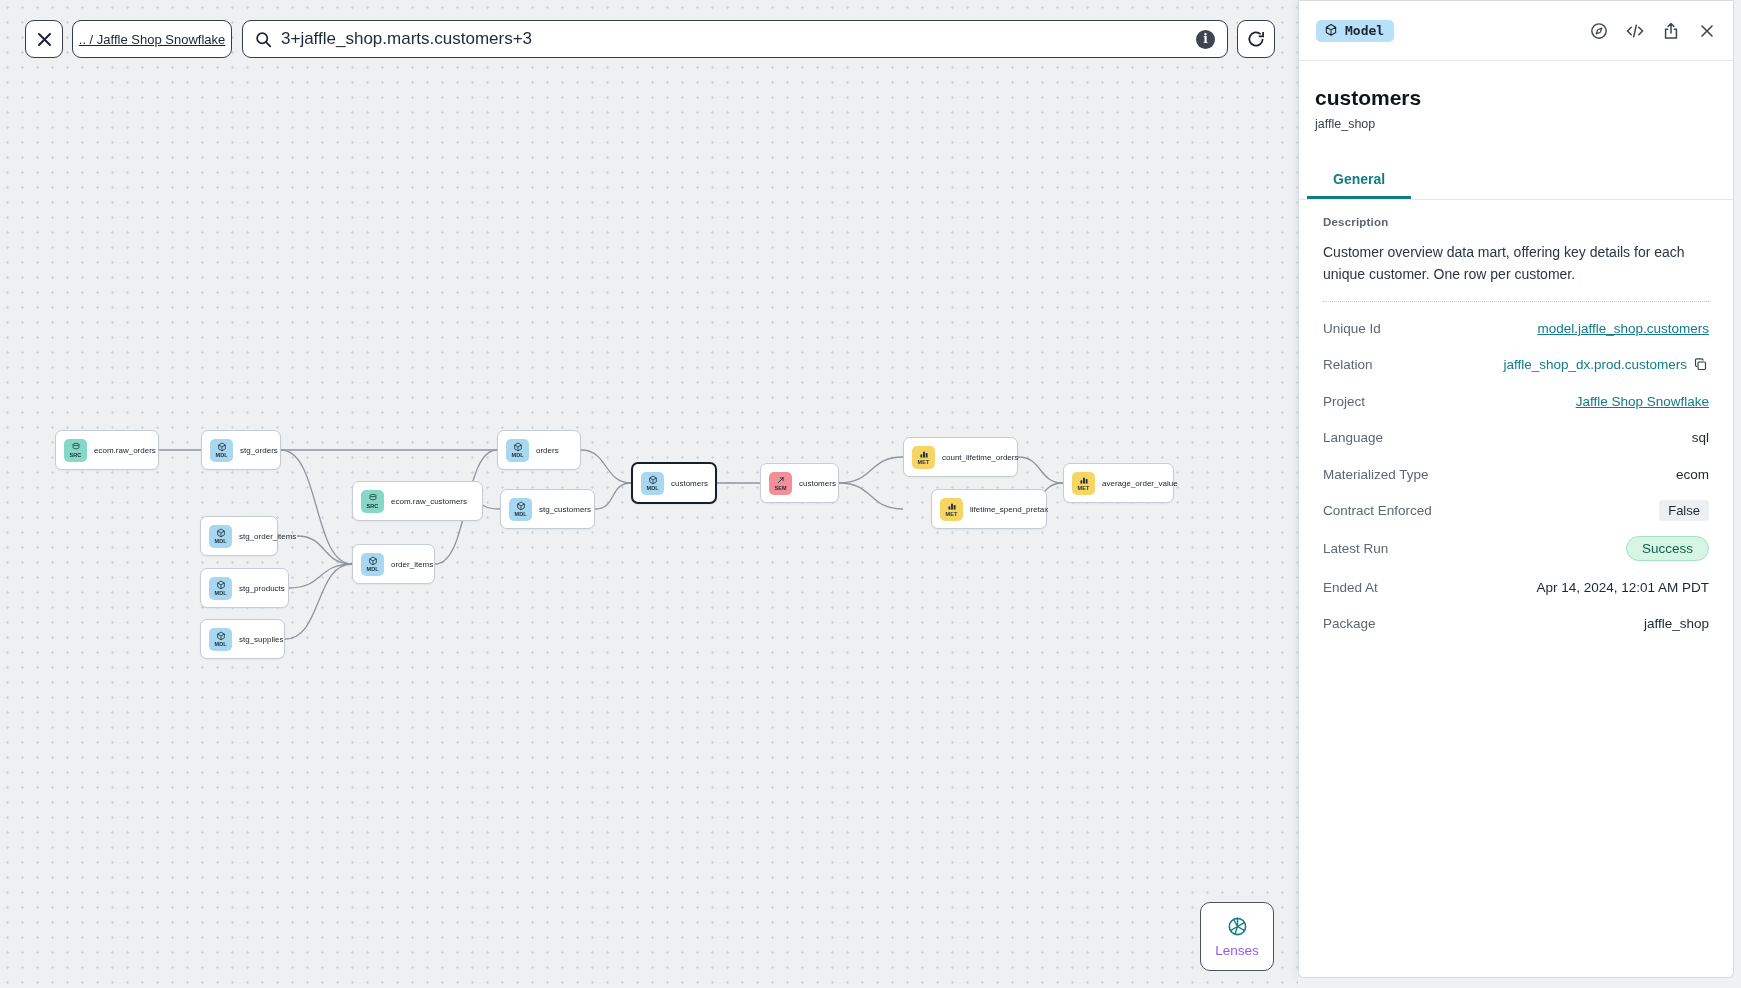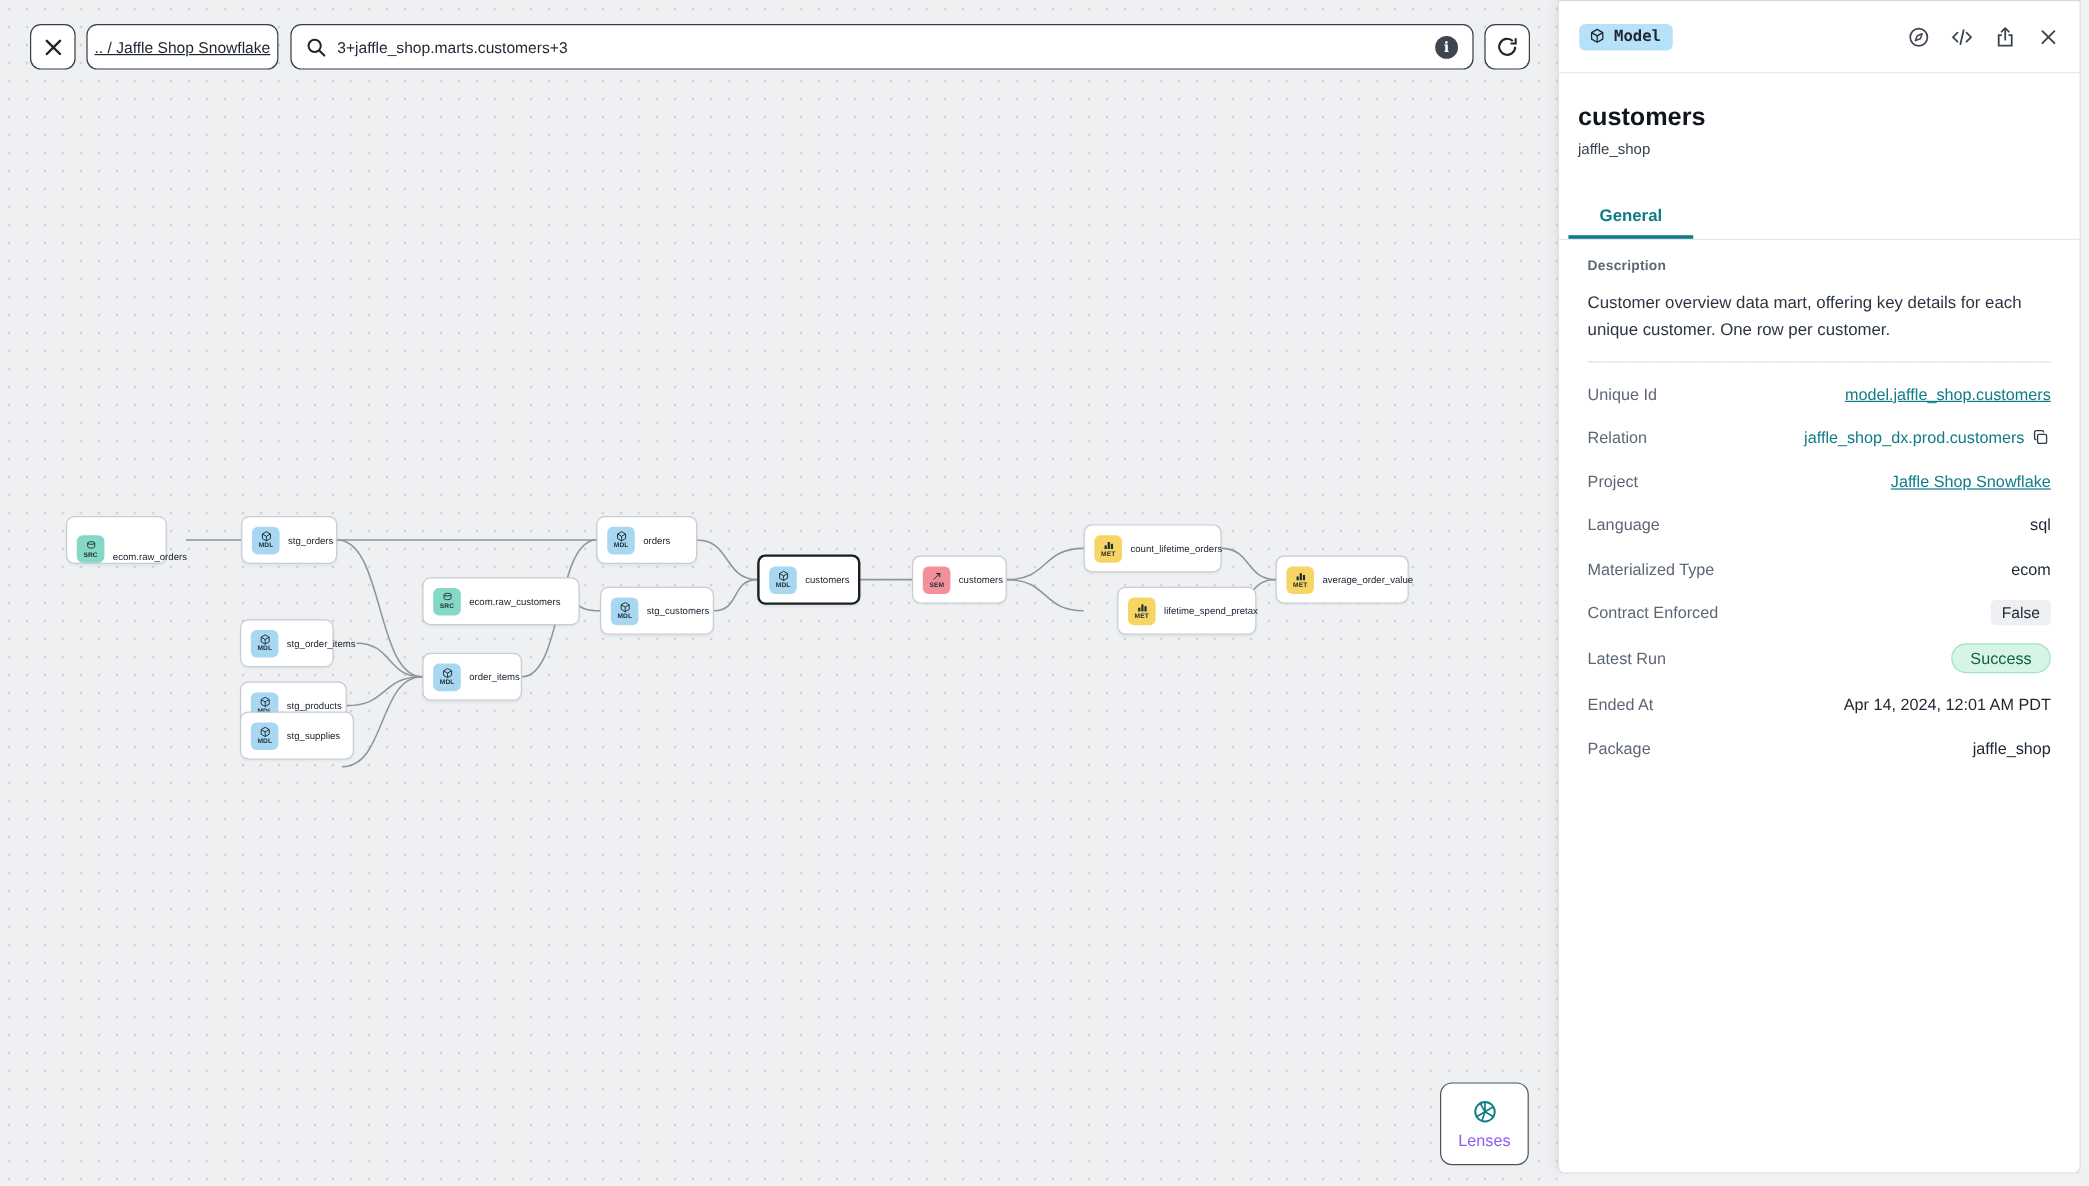--- a/index.html
+++ b/index.html
@@ -38,21 +38,21 @@
     display:flex; align-items:center; justify-content:center; cursor:pointer;text-decoration:underline;
   }
   .tb-close { left:25px; width:38px; }
   .tb-breadcrumb { left:72px; width:160px; font-size:13px; color:#1c2630; cursor:pointer; }
   .tb-search {
     position:absolute; top:20px; left:242px; width:986px; height:38px; background:#fff;
     border:1.6px solid #343d49; border-radius:9px;
     display:flex; align-items:center; padding:0 12px; gap:9px;
   }
   .tb-search input {
-    flex:1; border:none; outline:none; font-size:13px; color:#1f2937;
+    flex:1; border:none; outline:none; font-size:17px; color:#1f2937;
     font-family:"Liberation Sans",sans-serif; background:transparent;
   }
   .info-dot {
     width:19px; height:19px; border-radius:50%; background:#3d4550; color:#fff;
     font-family:"DejaVu Serif",serif; font-weight:700; font-size:12px;
     display:flex; align-items:center; justify-content:center; cursor:pointer; flex:0 0 auto;
   }
   .tb-refresh { left:1237px; width:38px; }
 
   
@@ -131,21 +131,21 @@
       <path d="M435 564 C 469.1 564, 462.9 450, 497 450" class="edge"></path>
       <path d="M581 450 C 608.5 450, 603.5 483, 631 483" class="edge"></path>
       <path d="M595 509 C 617 509, 609 483, 631 483" class="edge"></path>
       <path d="M717 483 C 740.65 483, 736.35 483, 760 483" class="edge"></path>
       <path d="M839 483 C 874.2 483, 867.8 457, 903 457" class="edge"></path>
       <path d="M839 483 C 874.2 483, 867.8 509, 903 509" class="edge"></path>
       <path d="M1018 457 C 1042.75 457, 1038.25 483, 1063 483" class="edge"></path>
       <path d="M1019 509 C 1043.2 509, 1038.8 483, 1063 483" class="edge"></path>
     </svg>
   <div id="nodes-layer">
-      <div class="node" style="left: 55px; top: 430px; width: 84px; align-items: flex-end;">
+      <div class="node" style="left: 55px; top: 430px; width: 104px;">
         <div class="node-icon" style="background: rgb(133, 216, 198);">
           <svg viewBox="0 0 24 24">
             <ellipse cx="12" cy="6" rx="7" ry="2.7" fill="none" stroke="#1d2b33" stroke-width="1.8"></ellipse>
             <path d="M5 6v7.4c0 1.5 3.1 2.8 7 2.8s7-1.3 7-2.8V6" fill="none" stroke="#1d2b33" stroke-width="1.8"></path>
           </svg>
           <span class="node-kind">SRC</span>
         </div>
         <span class="node-label">ecom.raw_orders</span>
       </div>
       <div class="node" style="left: 201px; top: 430px; width: 80px;">
@@ -178,21 +178,21 @@
       </div>
       <div class="node" style="left: 200px; top: 568px; width: 89px;">
         <div class="node-icon" style="background: rgb(168, 215, 242);">
           <svg viewBox="0 0 24 24">
             <path d="M12 2.6l8 4.6v9.2l-8 4.6-8-4.6V7.2z M4 7.2l8 4.6 8-4.6 M12 11.8V21" fill="none" stroke="#1d2b33" stroke-width="1.9" stroke-linejoin="round"></path>
           </svg>
           <span class="node-kind">MDL</span>
         </div>
         <span class="node-label">stg_products</span>
       </div>
-      <div class="node" style="left: 200px; top: 593px; width: 95px;">
+      <div class="node" style="left: 200px; top: 619px; width: 85px;">
         <div class="node-icon" style="background: rgb(168, 215, 242);">
           <svg viewBox="0 0 24 24">
             <path d="M12 2.6l8 4.6v9.2l-8 4.6-8-4.6V7.2z M4 7.2l8 4.6 8-4.6 M12 11.8V21" fill="none" stroke="#1d2b33" stroke-width="1.9" stroke-linejoin="round"></path>
           </svg>
           <span class="node-kind">MDL</span>
         </div>
         <span class="node-label">stg_supplies</span>
       </div>
       <div class="node" style="left: 352px; top: 544px; width: 83px;">
         <div class="node-icon" style="background: rgb(168, 215, 242);">

